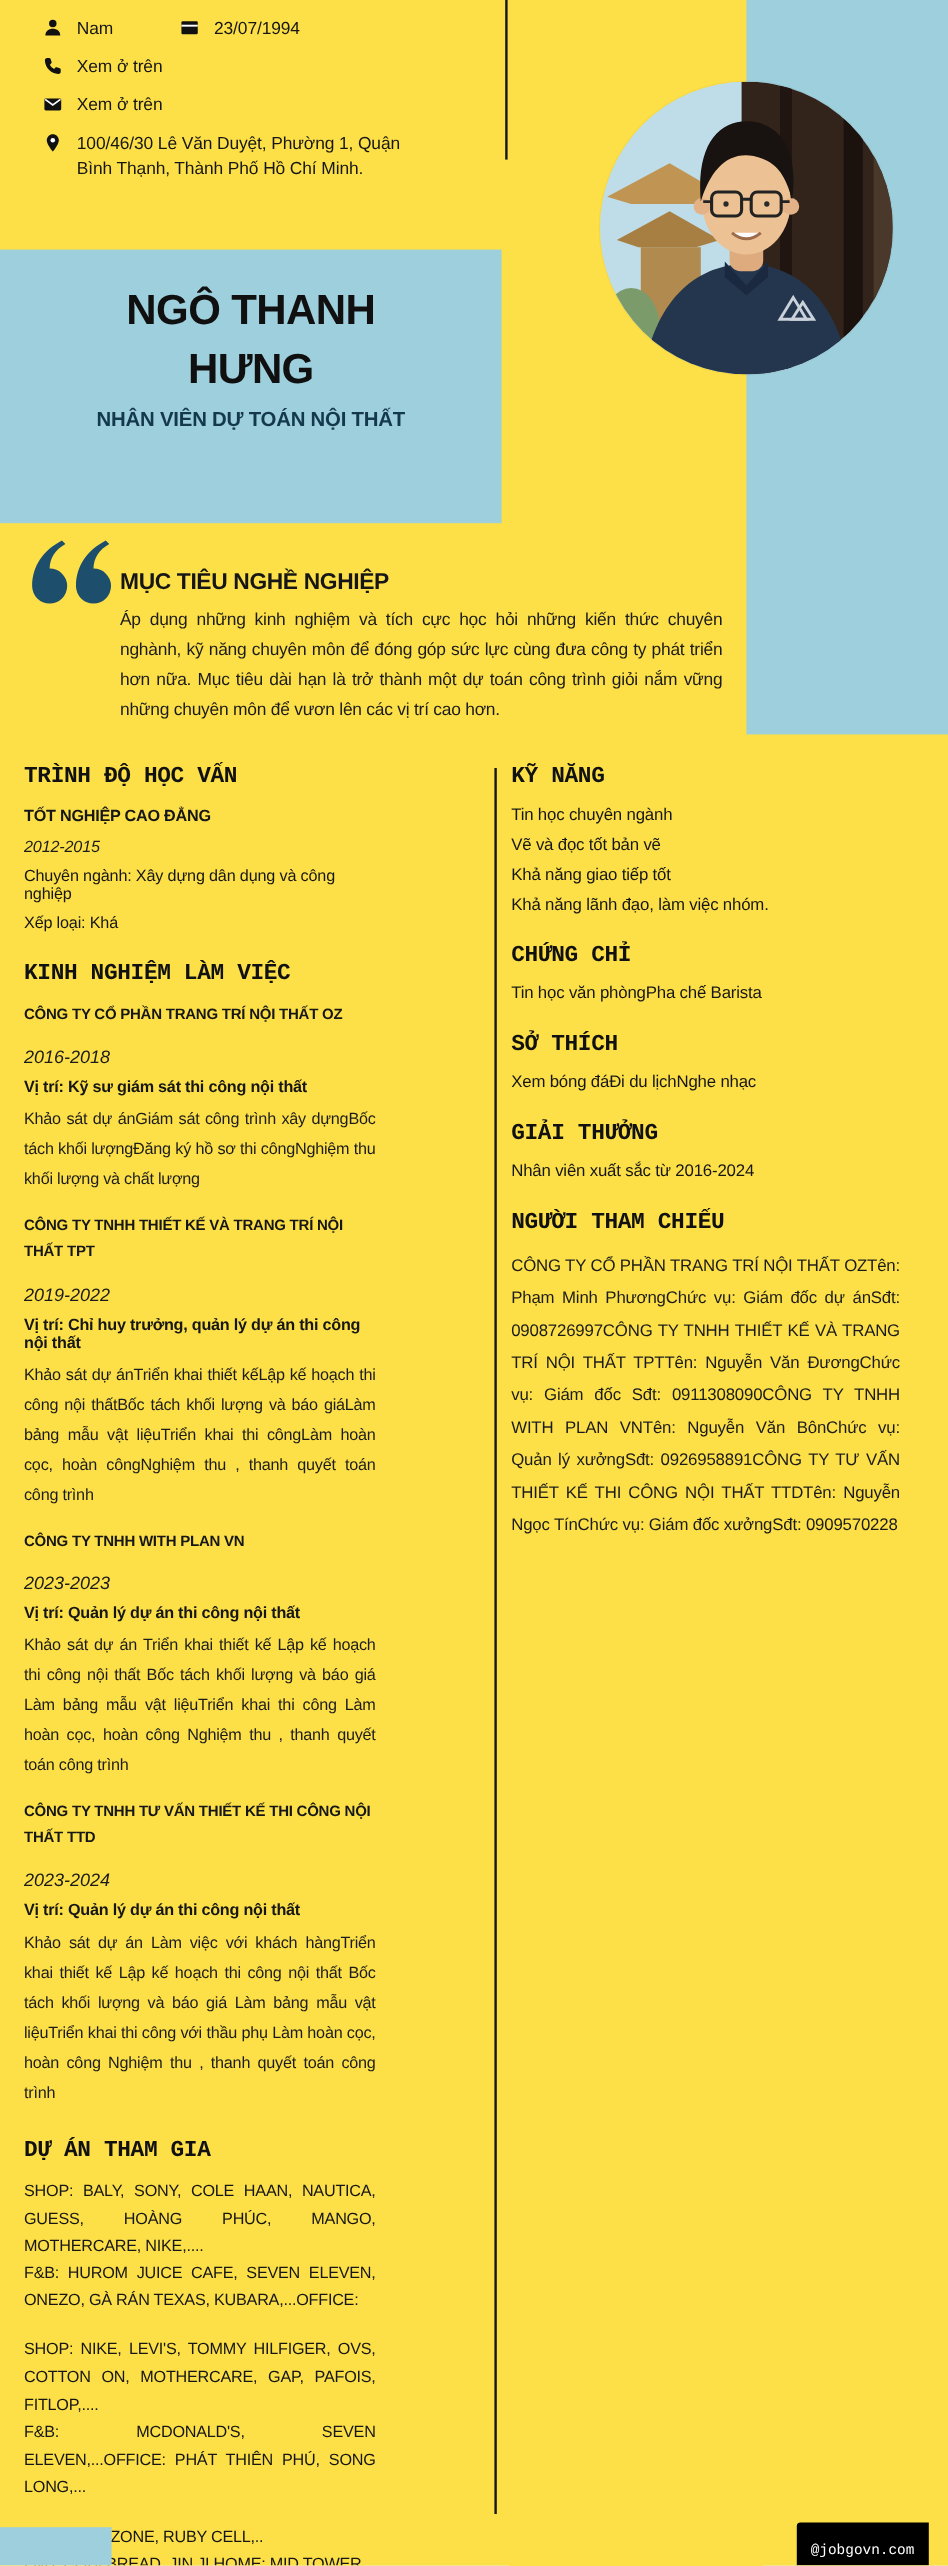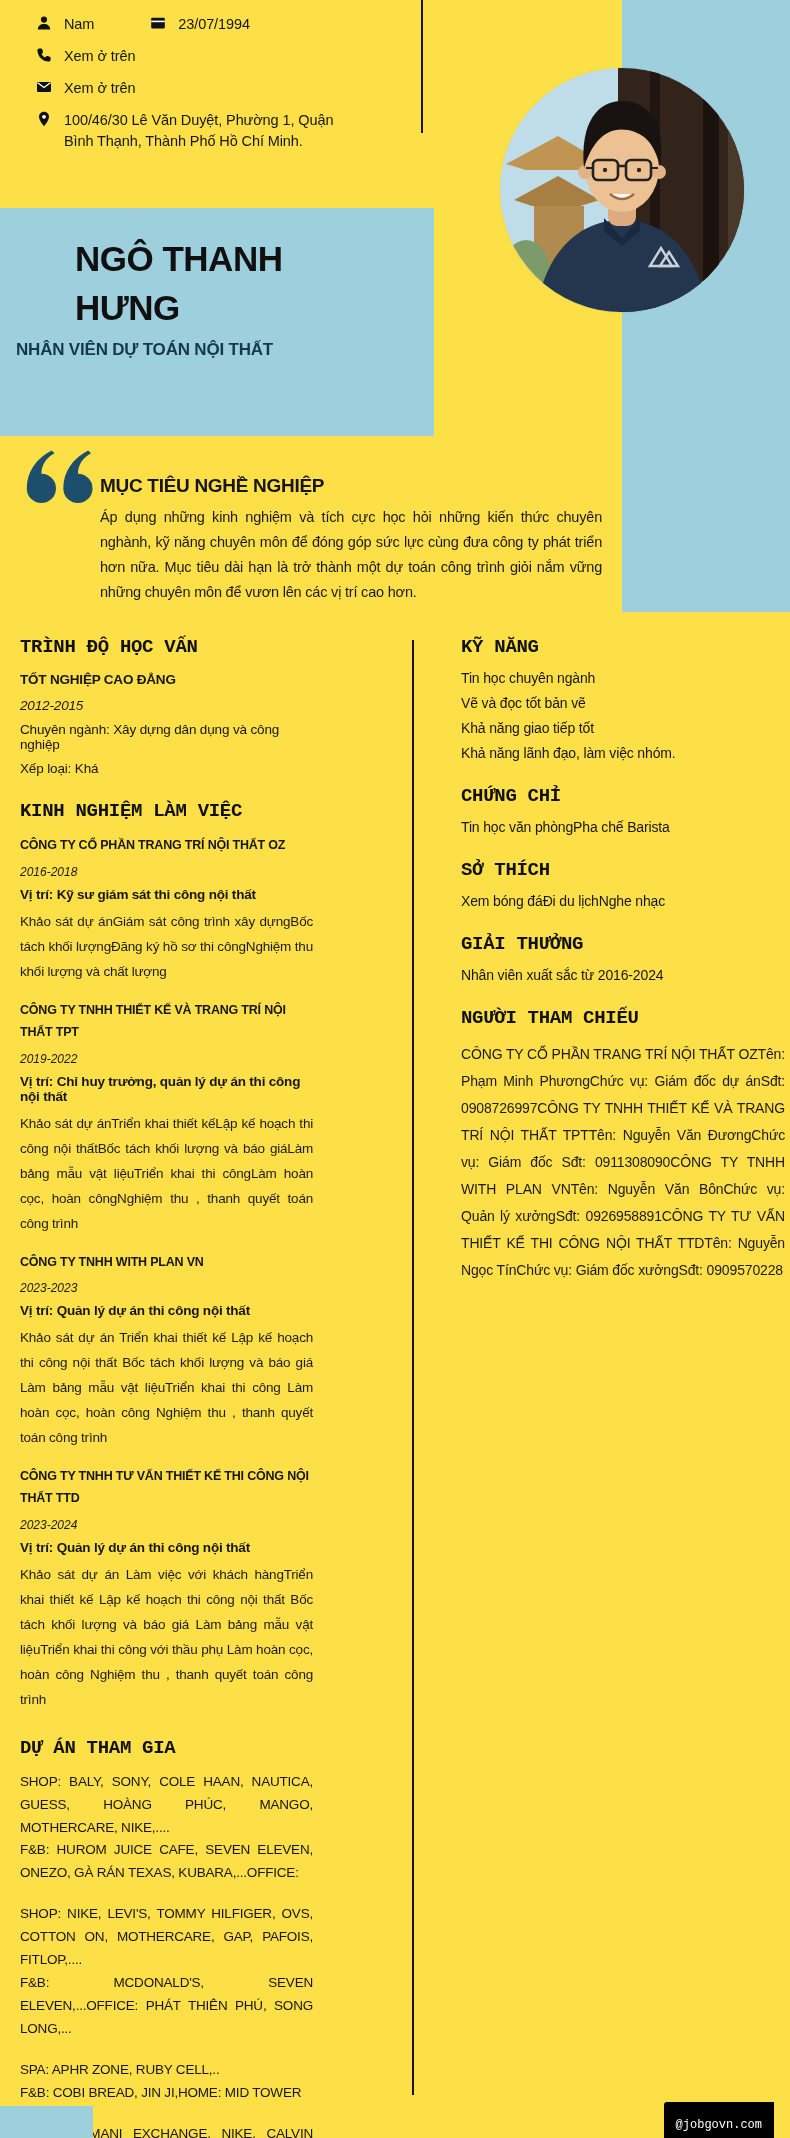--- a/index.html
+++ b/index.html
@@ -16,39 +16,39 @@
   .citem.birthday{margin-left:56px;}
   .address .ctext{width:300px;}
 
   
   .topline{position:absolute;left:421px;top:0;width:2px;height:133px;background:#161616;}
   .blue-right{position:absolute;left:622px;top:0;width:168px;height:612px;background:#9ecfdd;}
   .photo{position:absolute;left:500px;top:68px;width:244px;height:244px;border-radius:50%;overflow:hidden;box-shadow:0 0 0 1px rgba(0,0,0,0.04);}
   .photo svg{display:block;width:244px;height:244px;}
 
   
-  .header-box{position:absolute;left:0;top:208px;width:418px;height:228px;background:#9ecfdd;text-align:left;padding-left:16px;}
+  .header-box{position:absolute;left:0;top:208px;width:418px;height:228px;background:#9ecfdd;text-align:center;}
   .name{margin:26px auto 0;width:300px;font-size:35px;font-weight:bold;line-height:1.4;color:#101010;letter-spacing:-0.5px;}
   .title{margin:8px auto 0;font-size:17px;font-weight:bold;color:#14384c;letter-spacing:-0.2px;}
 
   
   .quote-icon{position:absolute;left:18px;top:446px;width:76px;height:62px;}
   .obj-head{position:absolute;left:100px;top:475px;font-size:19px;font-weight:bold;letter-spacing:-0.3px;}
   .obj-body{position:absolute;left:100px;top:505px;width:502px;font-size:14.5px;line-height:25px;text-align:justify;letter-spacing:-0.2px;color:#1b1b1b;}
 
   
   .col-left{position:absolute;left:20px;top:636px;width:293px;}
   .col-divider{position:absolute;left:412px;top:640px;width:2px;height:1455px;background:#161616;}
-  .col-right{position:absolute;left:461px;top:636px;width:324px;}
+  .col-right{position:absolute;left:426px;top:636px;width:324px;}
 
   h2.section{font-size:19px;font-weight:bold;margin:0 0 12px;letter-spacing:-0.3px;color:#111;font-family:Liberation Mono, monospace;}
   h2.mt{margin-top:24px;}
   .edu p,.body-p{font-size:13.5px;margin:0 0 9px;letter-spacing:-0.15px;}
   h3.sub{font-size:13.5px;font-weight:bold;margin:0 0 8px;letter-spacing:-0.2px;line-height:1.5;}
-  .period{font-style:italic;font-size:12px;margin:0 0 8px;color:#1b1b1b;}
+  .period{font-style:italic;font-size:15px;margin:16px 0 8px;color:#1b1b1b;}
 
   .job{margin-bottom:14px;}
   .job h3{font-size:12.5px;font-weight:bold;margin:0 0 8px;letter-spacing:-0.2px;line-height:1.8;}
   .job .position{font-size:13.5px;font-weight:bold;margin:0 0 8px;letter-spacing:-0.2px;}
   .job .desc{font-size:13.5px;margin:0;text-align:justify;line-height:1.85;letter-spacing:-0.2px;color:#1c1c1c;}
 
   .pblock{margin-bottom:18px;}
   .pblock p{font-size:13.5px;margin:0;line-height:1.7;text-align:justify;letter-spacing:-0.2px;}
 
   .skill,.simple-p{font-size:14px;margin:0 0 9px;letter-spacing:-0.15px;}

